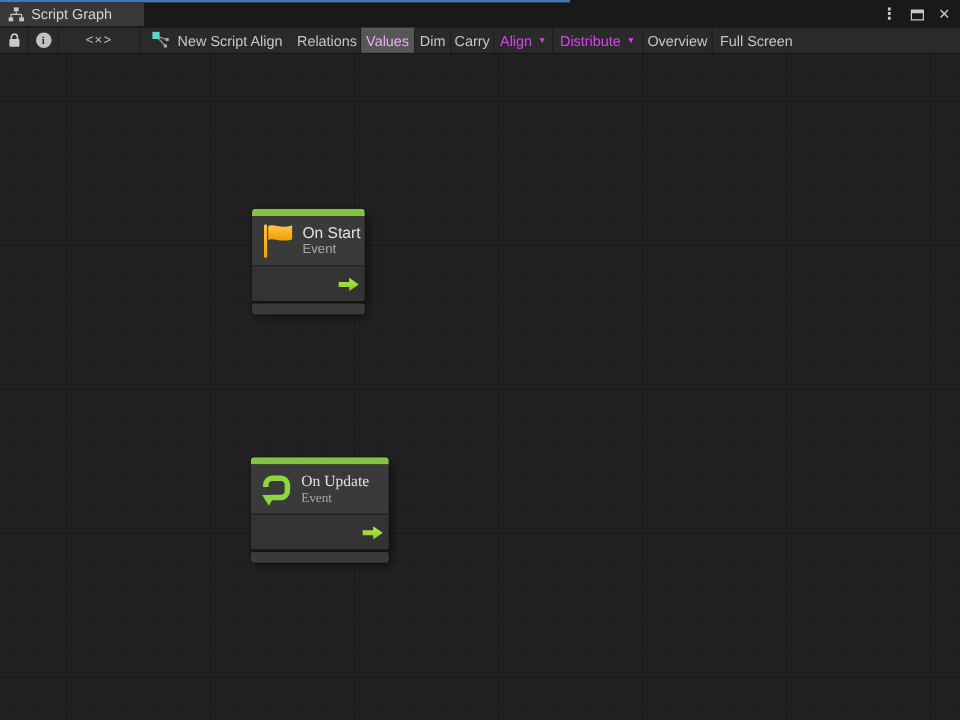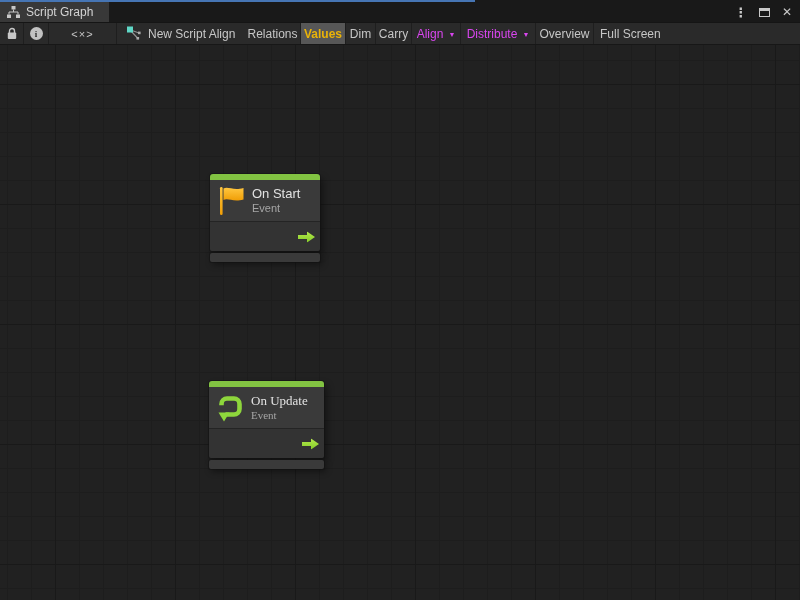--- a/index.html
+++ b/index.html
@@ -9,21 +9,21 @@
     background:#191919;
     color:#C8C8C8;
     -webkit-font-smoothing:antialiased;
   }
   .root { position:relative; width:800px; height:600px; overflow:hidden; background:#191919; }
 
   
   .tabbar { position:absolute; top:0; left:0; width:800px; height:22px; background:#191919; }
   .focus-line { position:absolute; top:0; left:0; width:475px; height:2px; background:#4675B4; }
   .tab {
-    position:absolute; top:2px; left:0; width:109px; height:20px;
+    position:absolute; top:2px; left:0; width:120px; height:20px;
     background:#383838; display:flex; align-items:center; gap:6px;
     padding-left:7px; font-size:12px; color:#D4D4D4;
   }
   .win-controls { position:absolute; right:0; top:2px; height:20px; display:flex; align-items:center; gap:9px; padding-right:6px; }
   .wc { display:flex; align-items:center; justify-content:center; width:14px; height:16px; color:#C8C8C8; cursor:default; }
   .wc-menu { font-size:13px; font-weight:bold; }
   .wc-max  { }
   .maxbox { width:11px; height:9px; border:1px solid #C8C8C8; border-top:3px solid #C8C8C8; }
   .wc-close { font-size:12px; }
 
@@ -31,21 +31,21 @@
   .toolbar {
     position:absolute; top:22px; left:0; width:800px; height:23px;
     background:#2A2A2A; border-top:1px solid #151515; border-bottom:1px solid #171717;
     display:flex; align-items:stretch; font-size:12px;
   }
   .seg { display:flex; align-items:center; justify-content:center; border-right:1px solid #1E1E1E; flex:0 0 auto; }
   .seg-lock { width:24px; } .seg-info { width:25px; } .seg-code { width:68px; font-size:11px; letter-spacing:1px; color:#C6C6C6; }
   .seg-newgraph { width:128px; justify-content:flex-start; padding-left:9px; gap:7px; border-right:none; }
   .seg-zoom { width:152px; justify-content:flex-start; padding-left:5px; }
   .tb-btn { padding:0; color:#C6C6C6; background:transparent; cursor:default; }
-  .tb-btn.active { background:#575757; color:#eab308;font-weight:bold; }
+  .tb-btn.active { background:#575757; color:#f0abfc; }
   .tb-btn.disabled { color:#d946ef; }
   .btn-relations{width:56px;} .btn-values{width:45px;} .btn-dim{width:30px;} .btn-carry{width:36px;}
   .btn-align{width:49px;} .btn-distribute{width:75px;} .btn-overview{width:58px;text-align:center;}
   .btn-fullscreen{ flex:1 1 auto; min-width:0; justify-content:flex-start; padding-left:6px;
                    overflow:hidden; white-space:nowrap; border-right:none; }
   .dd-arrow { font-size:7px; margin-left:5px; transform:translateY(1px); }
   .info-circle { width:13px; height:13px; border-radius:50%; background:#C2C2C2; color:#2B2B2B;
                  font-size:9px; font-weight:bold; display:flex; align-items:center; justify-content:center;
                  font-family:"Liberation Serif","DejaVu Serif",serif; }
   .zoom-label { color:#C2C2C2; margin-left:2px; }
@@ -77,21 +77,21 @@
   .node-header { background:#3A3A3A; height:41px; display:flex; align-items:center; gap:8px; padding:0 10px 0 8px; }
   .node-titles { display:flex; flex-direction:column; justify-content:center; }
   .node-title { font-size:13px; color:#E2E2E2; line-height:16px; white-space:nowrap; }
   .node-subtitle { font-size:11px; color:#A6A6A6; line-height:13px; white-space:nowrap; }
   .node-body { position:relative; background:#333333; border-top:1px solid #242424; height:30px; }
   .flow-arrow { position:absolute; right:5px; top:50%; transform:translateY(-50%); line-height:0; }
   .node-footer {
     margin-top:2px; height:9px; background:#3A3A3A; border-radius:2px;
     box-shadow: 0 0 0 1px rgba(18,18,18,.55), 2px 3px 6px rgba(0,0,0,.4);
   }
-  .node-onstart  { left:210px; top:129px; width:110px; }
+  .node-onstart  { left:210px; top:129px; width:94px; }
   .node-onupdate { left:209px; top:336px; width:115px;font-family:Liberation Serif, serif; }
   .icon26 { flex:0 0 auto; line-height:0; }
 </style>
 </head>
 <body>
 
 <div class="root">
 
   <svg width="0" height="0" style="position:absolute" aria-hidden="true">
     <defs>

